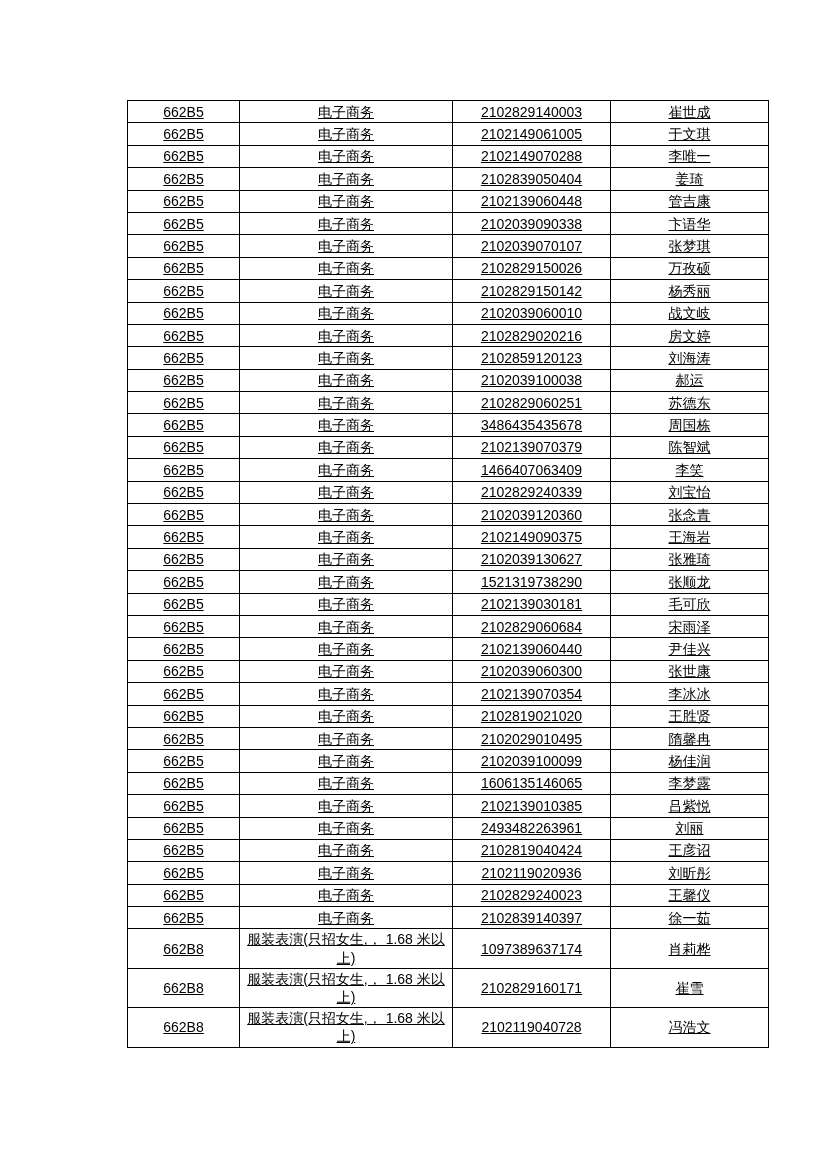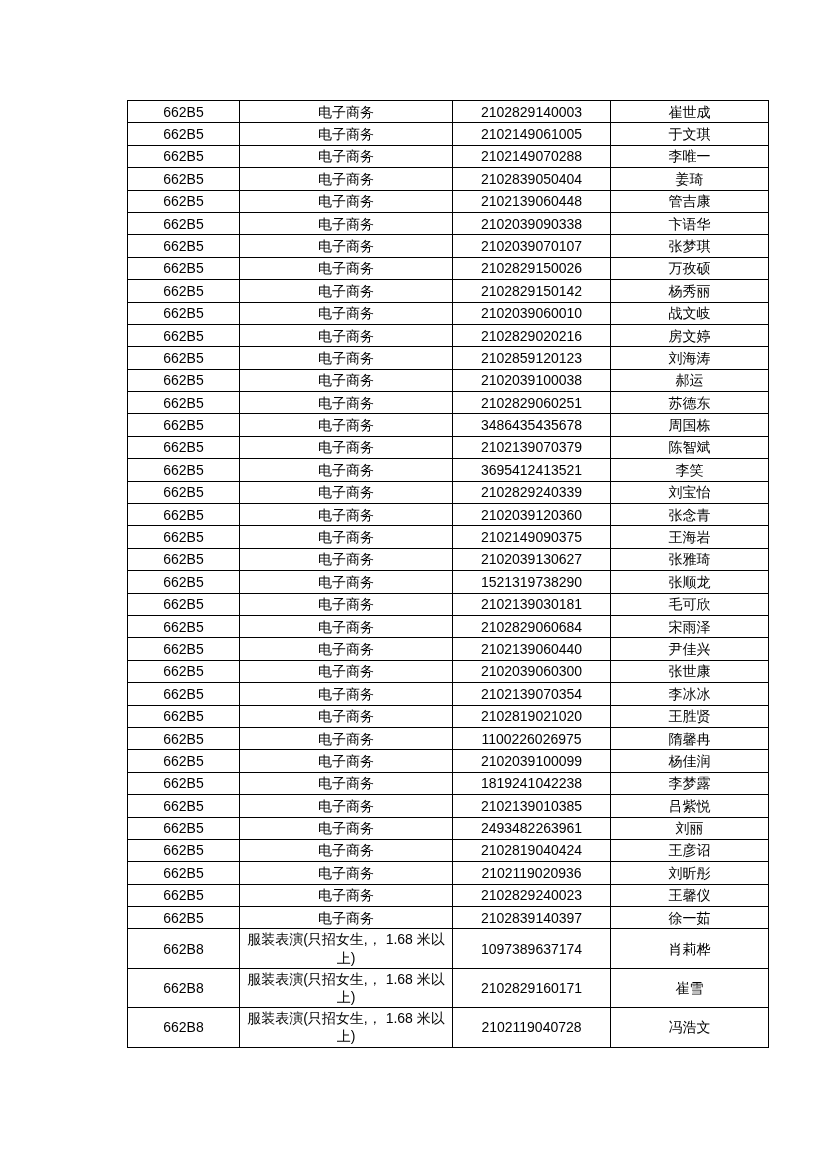--- a/index.html
+++ b/index.html
@@ -16,20 +16,21 @@
     font-family: "Liberation Sans", sans-serif;
     color: var(--text-color, #000000);
   }
   table.roster {
     position: absolute;
     left: 127px;
     top: 100px;
     width: 641px;
     border-collapse: collapse;
     table-layout: fixed;
+    text-decoration: underline;
   }
   table.roster td {
     border: 1px solid var(--border-color, #000000);
     font-size: 14px;
     line-height: 1.3;
     text-align: center;
     vertical-align: middle;
     padding: 1px 4px;
     word-break: break-word;
     color: var(--text-color, #000000);
@@ -162,21 +163,21 @@
   <tr>
     <td>662B5</td>
     <td>电子商务</td>
     <td>2102139070379</td>
     <td>陈智斌</td>
   </tr>
 
   <tr>
     <td>662B5</td>
     <td>电子商务</td>
-    <td>3695412413521</td>
+    <td>1466407063409</td>
     <td>李笑</td>
   </tr>
 
   <tr>
     <td>662B5</td>
     <td>电子商务</td>
     <td>2102829240339</td>
     <td>刘宝怡</td>
   </tr>
 
@@ -246,35 +247,35 @@
   <tr>
     <td>662B5</td>
     <td>电子商务</td>
     <td>2102819021020</td>
     <td>王胜贤</td>
   </tr>
 
   <tr>
     <td>662B5</td>
     <td>电子商务</td>
-    <td>1100226026975</td>
+    <td>2102029010495</td>
     <td>隋馨冉</td>
   </tr>
 
   <tr>
     <td>662B5</td>
     <td>电子商务</td>
     <td>2102039100099</td>
     <td>杨佳润</td>
   </tr>
 
   <tr>
     <td>662B5</td>
     <td>电子商务</td>
-    <td>1819241042238</td>
+    <td>1606135146065</td>
     <td>李梦露</td>
   </tr>
 
   <tr>
     <td>662B5</td>
     <td>电子商务</td>
     <td>2102139010385</td>
     <td>吕紫悦</td>
   </tr>
 

